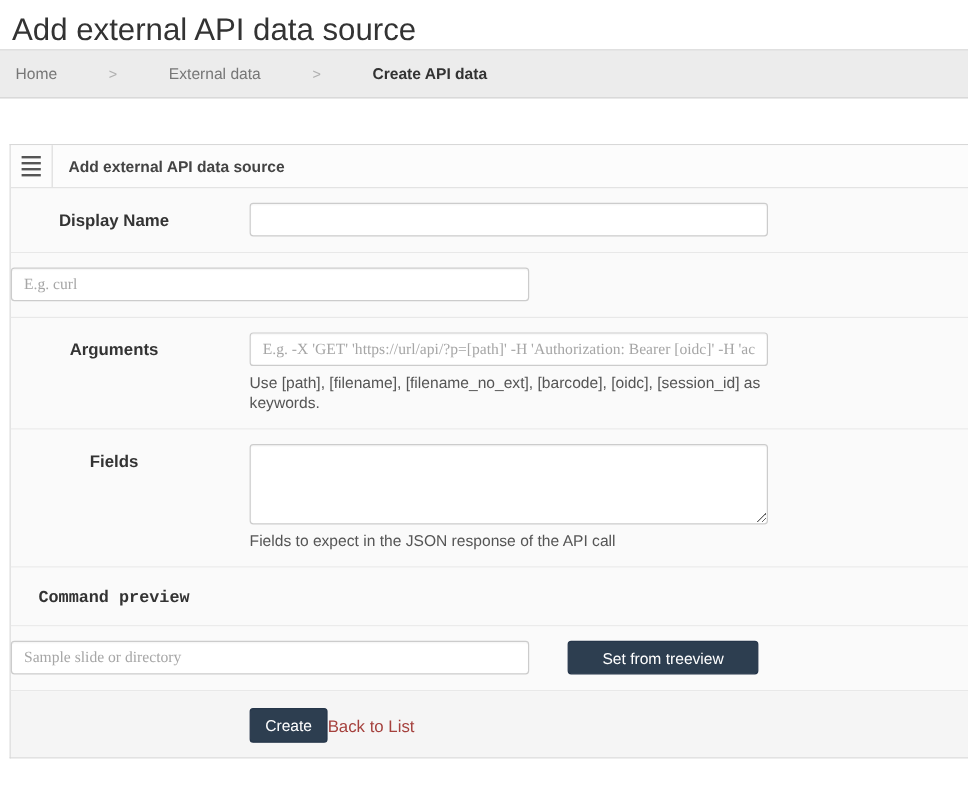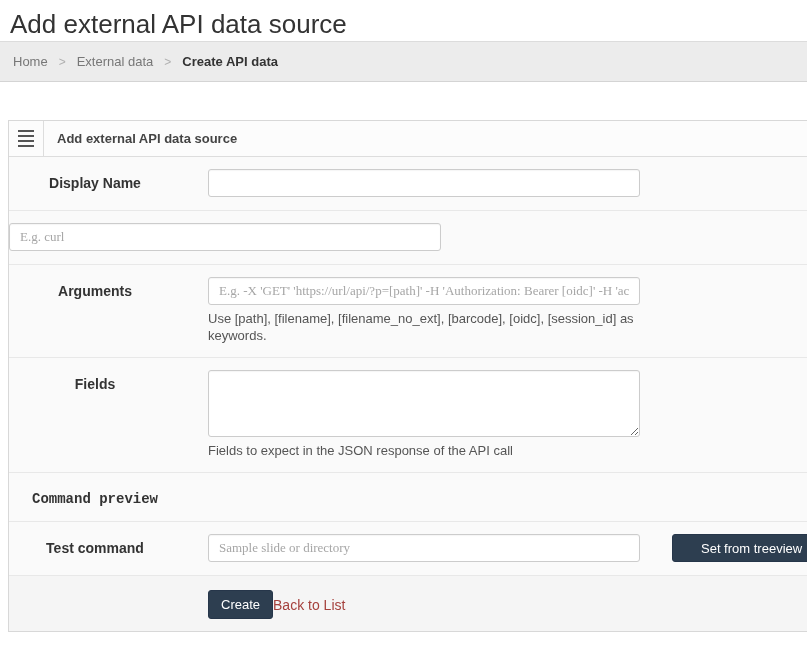--- a/index.html
+++ b/index.html
@@ -22,20 +22,21 @@
   .breadcrumb-bar {
     margin-top: 2px;
     height: 41px;
     background: #ececec;
     border-top: 1px solid #dcdcdc;
     border-bottom: 1px solid #d4d4d4;
     display: flex;
     align-items: center;
     padding-left: 13px;
     font-size: 13px;
+    gap: 32px;
   }
   .crumb-link { color: #777; cursor: pointer; text-decoration: none; }
   .crumb-sep { color: #b0b0b0; margin: 0 11px; font-size: 12px; }
   .crumb-active { color: #333; font-weight: 700; }
 
   .panel {
     margin: 38px 0 0 8px;
     border: 1px solid #d8d8d8;
     border-right: none;
     background: #fafafa;
@@ -199,21 +200,20 @@
       <div class="help-text">Fields to expect in the JSON response of the API call</div>
     </div>
   </div>
 
   <div class="form-row row-preview">
     <label class="label-col">Command preview</label>
     <div class="control-col"></div>
   </div>
 
   <div class="form-row">
-    <label class="label-col">Test command</label>
     <div class="control-col">
       <input class="text-input" type="text" placeholder="Sample slide or directory" style="">
     </div>
     <div class="treeview-col">
       <button class="btn btn-treeview">Set from treeview</button>
     </div>
   </div>
 
   <div class="panel-footer">
     <div class="footer-spacer"></div>

